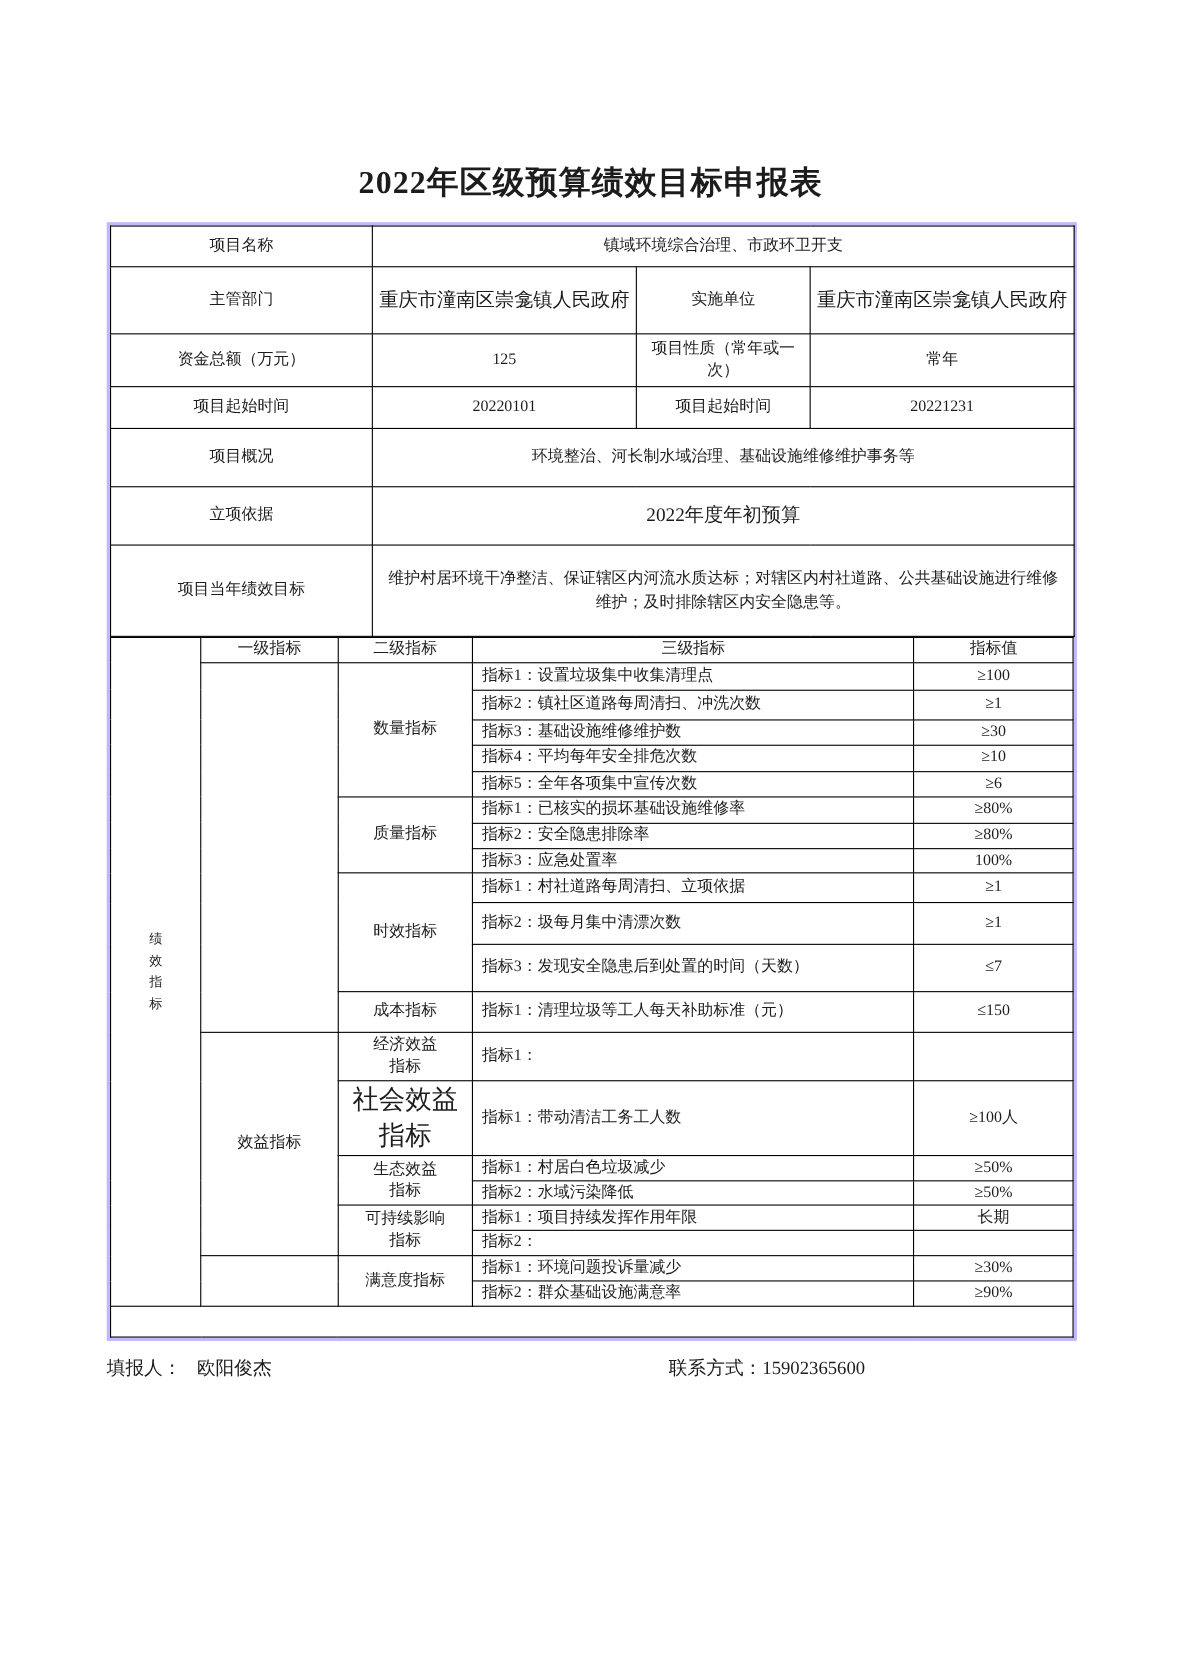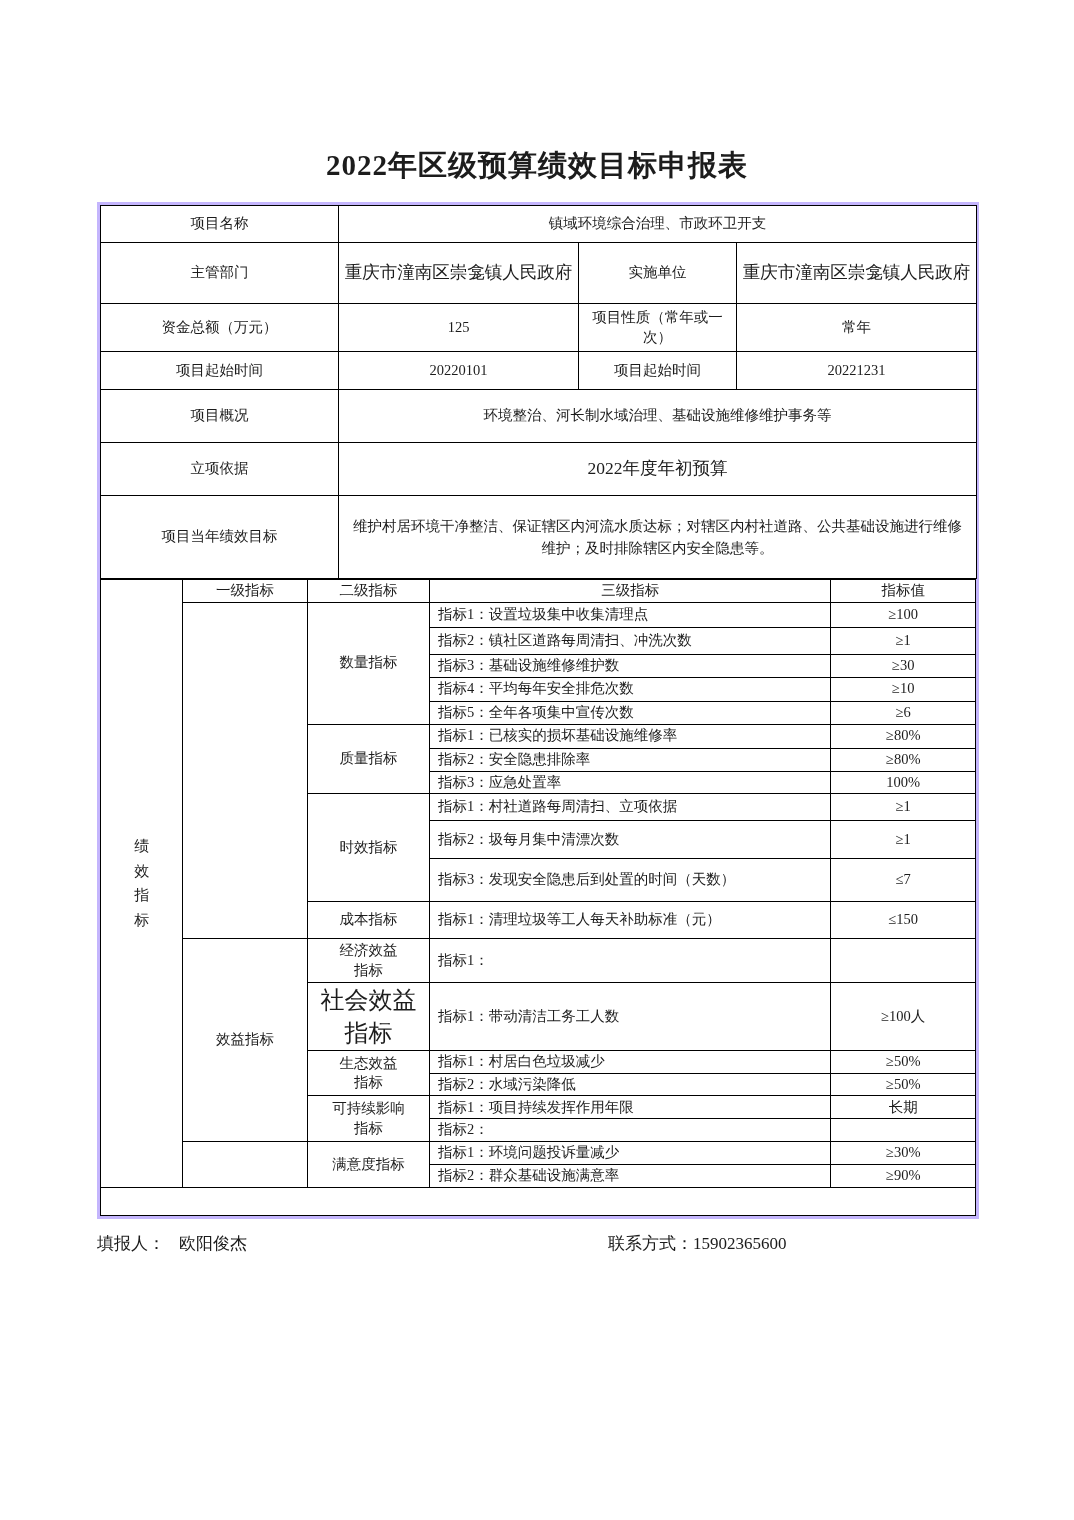--- a/index.html
+++ b/index.html
@@ -21,21 +21,21 @@
     text-align:center; vertical-align:middle;
     padding:1px 4px; overflow:hidden; line-height:1.35;
   }
   .big  { font-size:17.5px; }
   .name { text-align:left; padding-left:8px; }
   .pre  { white-space:pre-line;margin-left:20px; }
   .soc  { font-size:24px; }
   .goal { text-align:center; padding:0 10px; line-height:1.55; }
   .vert span {
     display:inline-block; width:1.1em;
-    word-break:break-all; line-height:1.65; font-size:15px;
+    word-break:break-all; line-height:1.65; font-size:12px;
   }
   .footer {
     position:relative; width:878px; height:26px;
     margin:13px 0 0 97px; font-size:17px;
   }
   .footer .fill-name { margin-left:14px; }
   .footer .contact { position:absolute; left:511px; top:0;font-family:Liberation Serif, serif; }
 </style>
 </head>
 <body>

